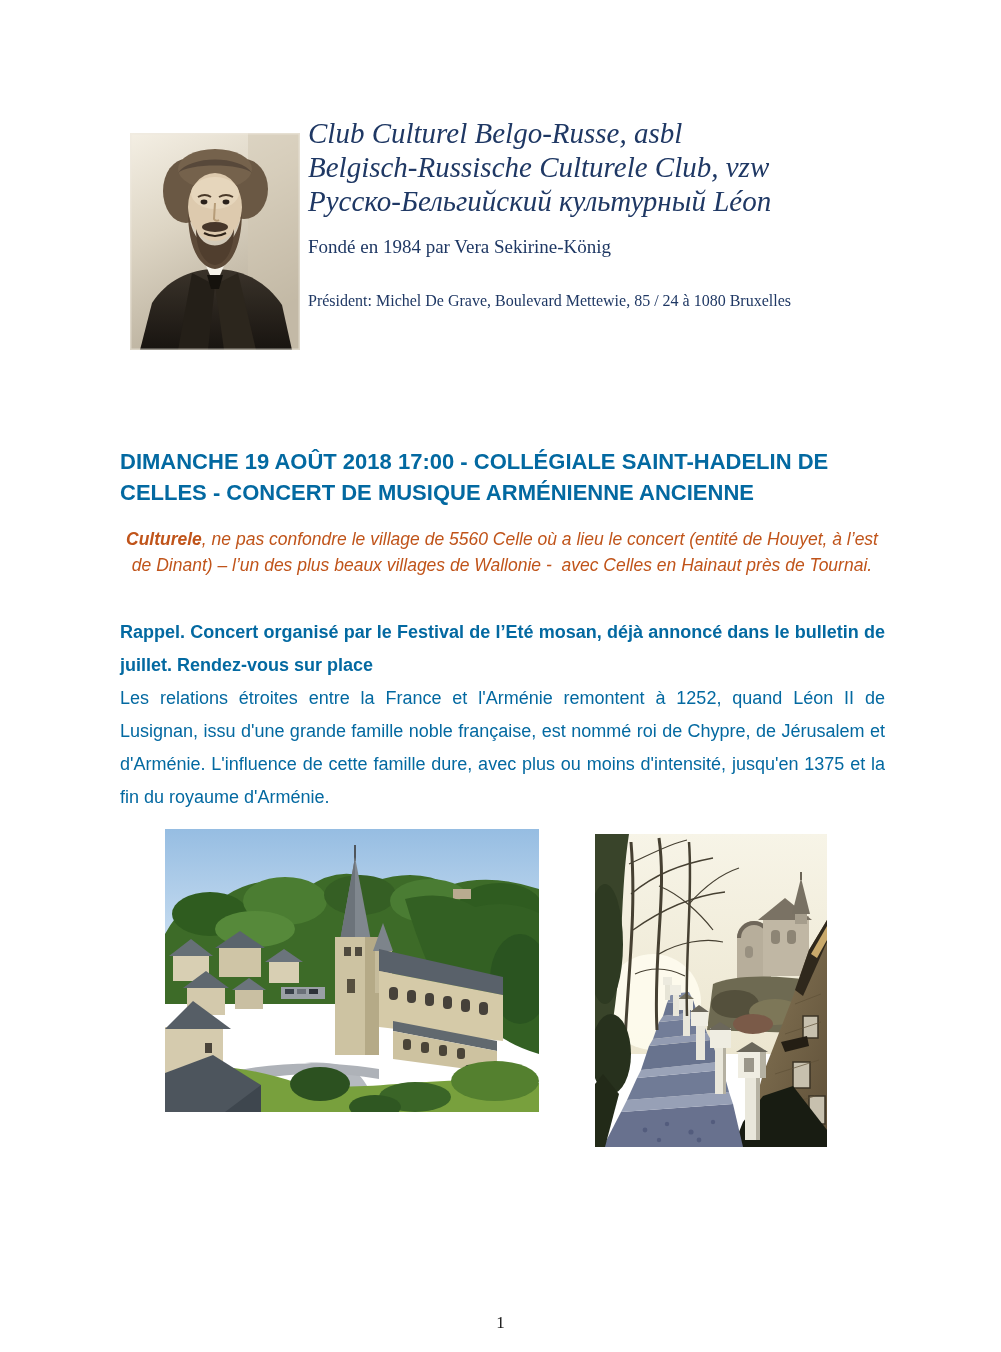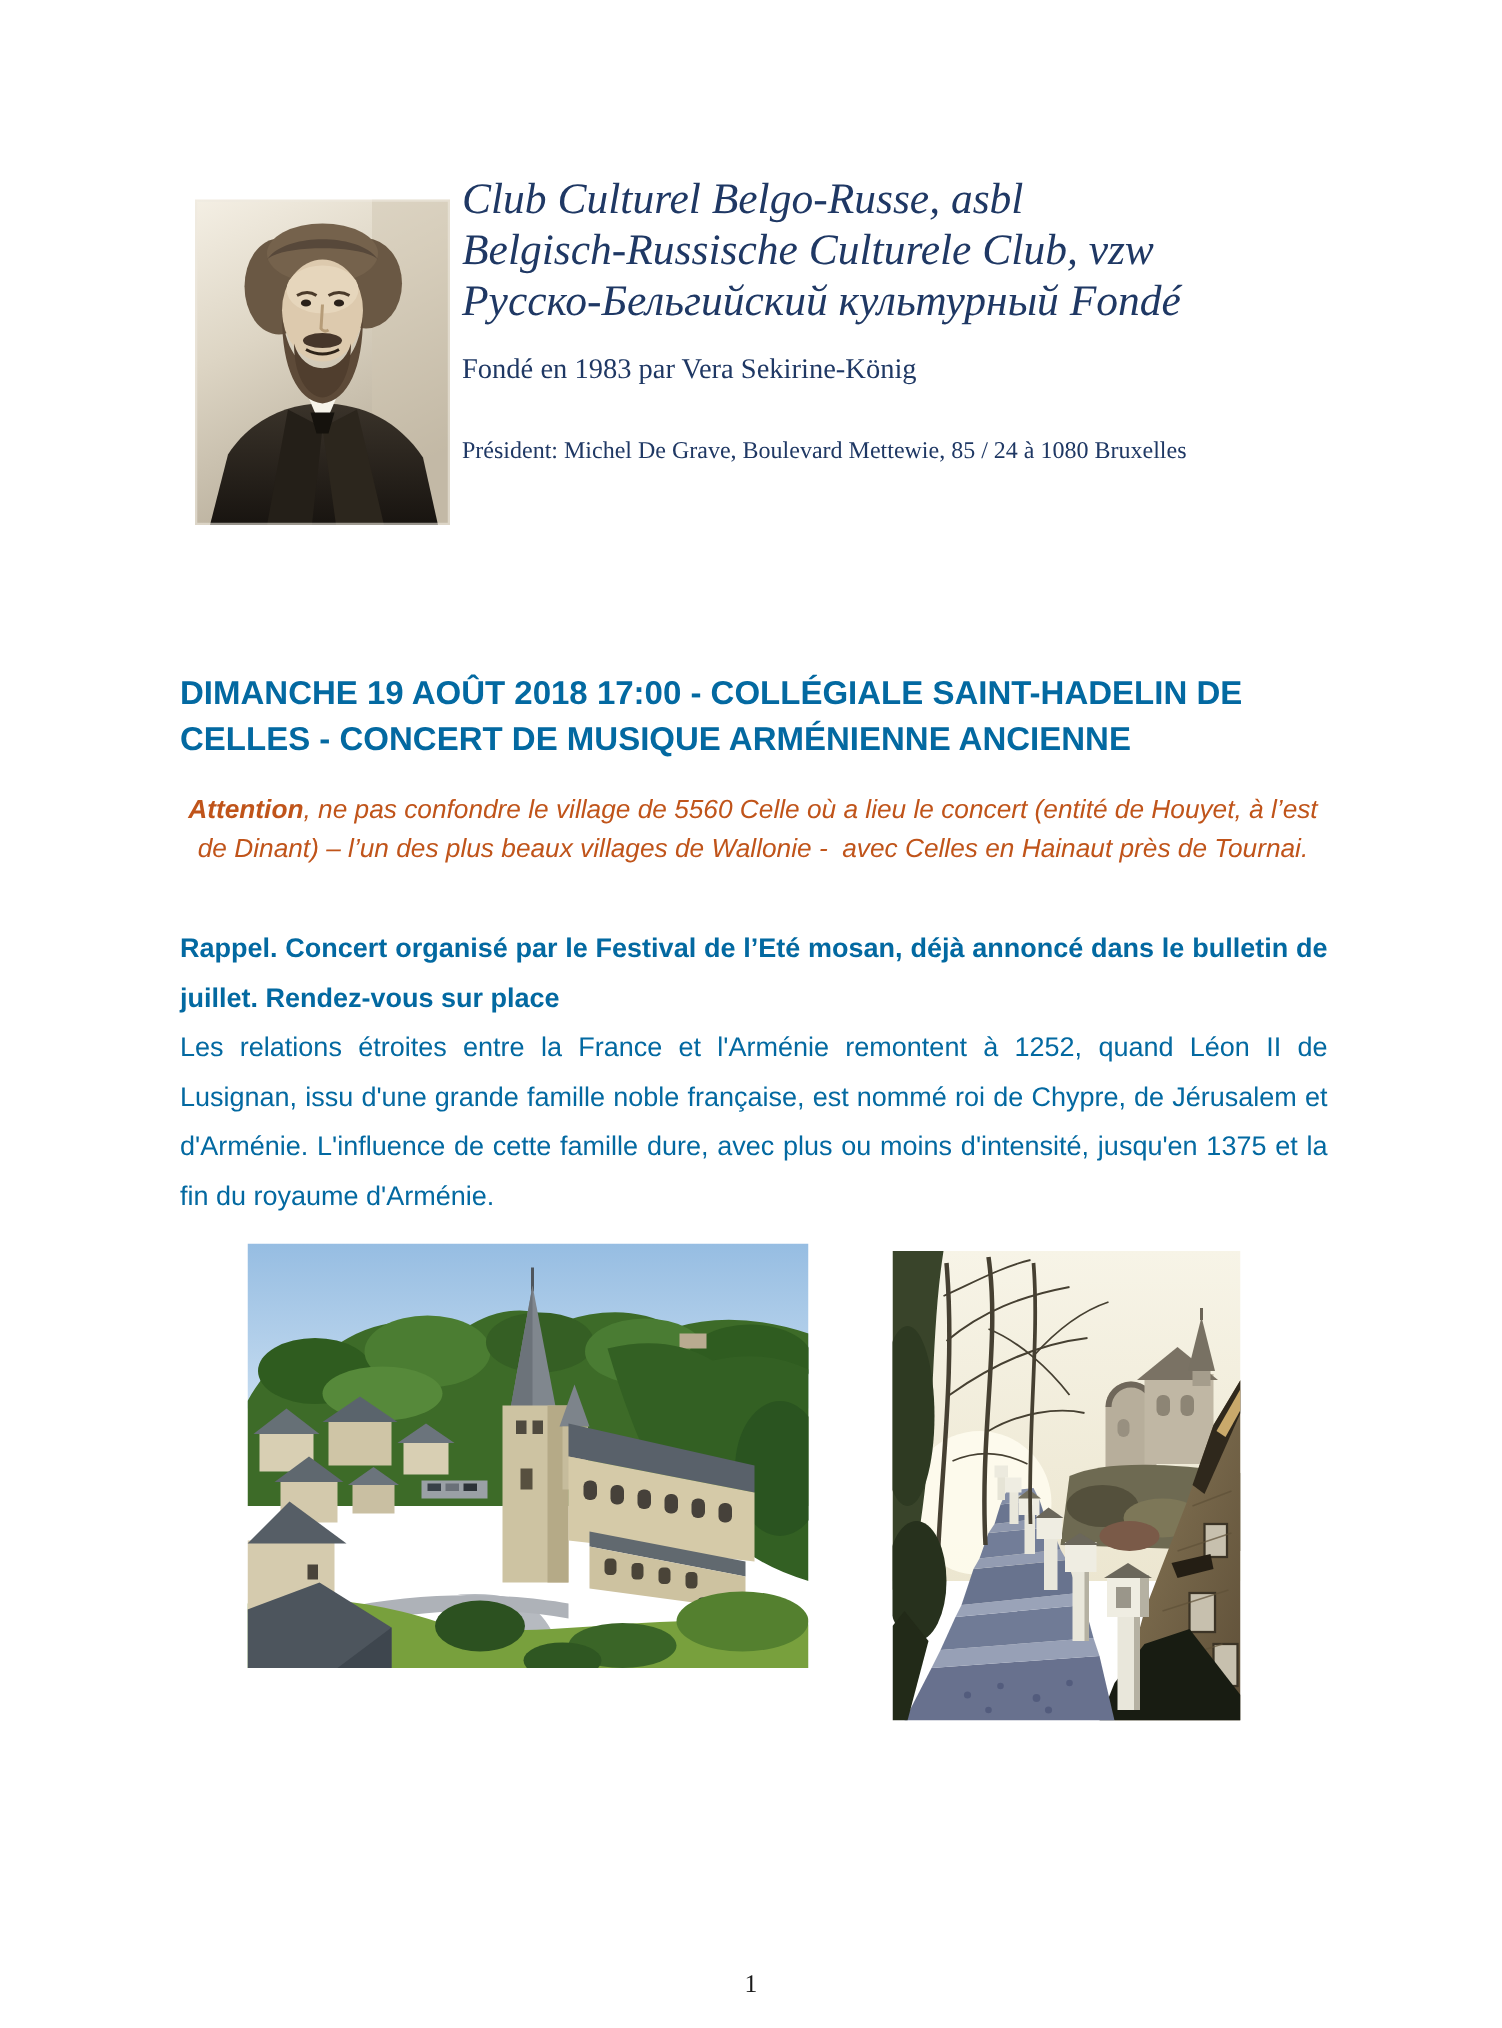--- a/index.html
+++ b/index.html
@@ -110,32 +110,32 @@
       <ellipse cx="85" cy="94" rx="13" ry="5" fill="#46362a"></ellipse>
       <path d="M74,100 Q85,106 96,100" stroke="#2e2318" stroke-width="2" fill="none"></path>
 
       <rect x="0" y="0" width="170" height="217" fill="none" stroke="#efeadf" stroke-width="3" opacity="0.6"></rect>
     </svg>
   </figure>
 
   <header class="org-header">
     <div class="org-name">Club Culturel Belgo-Russe, asbl</div>
     <div class="org-name">Belgisch-Russische Culturele Club, vzw</div>
-    <div class="org-name">Русско-Бельгийский культурный Fondé</div>
-    <div class="founded">Fondé en 1983 par Vera Sekirine-König</div>
+    <div class="org-name">Русско-Бельгийский культурный Léon</div>
+    <div class="founded">Fondé en 1984 par Vera Sekirine-König</div>
     <div class="president">Président: Michel De Grave, Boulevard Mettewie, 85 / 24 à 1080 Bruxelles</div>
   </header>
 
 
   <h2 class="event-heading">
     <div>DIMANCHE 19 AOÛT 2018 17:00 - COLLÉGIALE SAINT-HADELIN DE</div>
     <div>CELLES - CONCERT DE MUSIQUE ARMÉNIENNE ANCIENNE</div>
   </h2>
 
-  <p class="attention"><span class="lead">Attention</span><span>, ne pas confondre le village de 5560 Celle où a lieu le concert (entité de Houyet, à l’est de Dinant) – l’un des plus beaux villages de Wallonie -  avec Celles en Hainaut près de Tournai.</span></p>
+  <p class="attention"><span class="lead">Culturele</span><span>, ne pas confondre le village de 5560 Celle où a lieu le concert (entité de Houyet, à l’est de Dinant) – l’un des plus beaux villages de Wallonie -  avec Celles en Hainaut près de Tournai.</span></p>
 
   <div class="rappel">
     <p class="bold">Rappel. Concert organisé par le Festival de l’Eté mosan, déjà annoncé dans le bulletin de juillet. Rendez-vous sur place</p>
     <p>Les relations étroites entre la France et l'Arménie remontent à 1252, quand Léon II de Lusignan, issu d'une grande famille noble française, est nommé roi de Chypre, de Jérusalem et d'Arménie. L'influence de cette famille dure, avec plus ou moins d'intensité, jusqu'en 1375 et la fin du royaume d'Arménie.</p>
   </div>
 
   <figure class="photo1" aria-label="Aerial view of the Romanesque collegiate church of Celles with spire, stone village houses and wooded hills">
     <svg viewBox="0 0 374 283" preserveAspectRatio="none">
       <defs>
         <linearGradient id="sky1" x1="0" y1="0" x2="0" y2="1">

